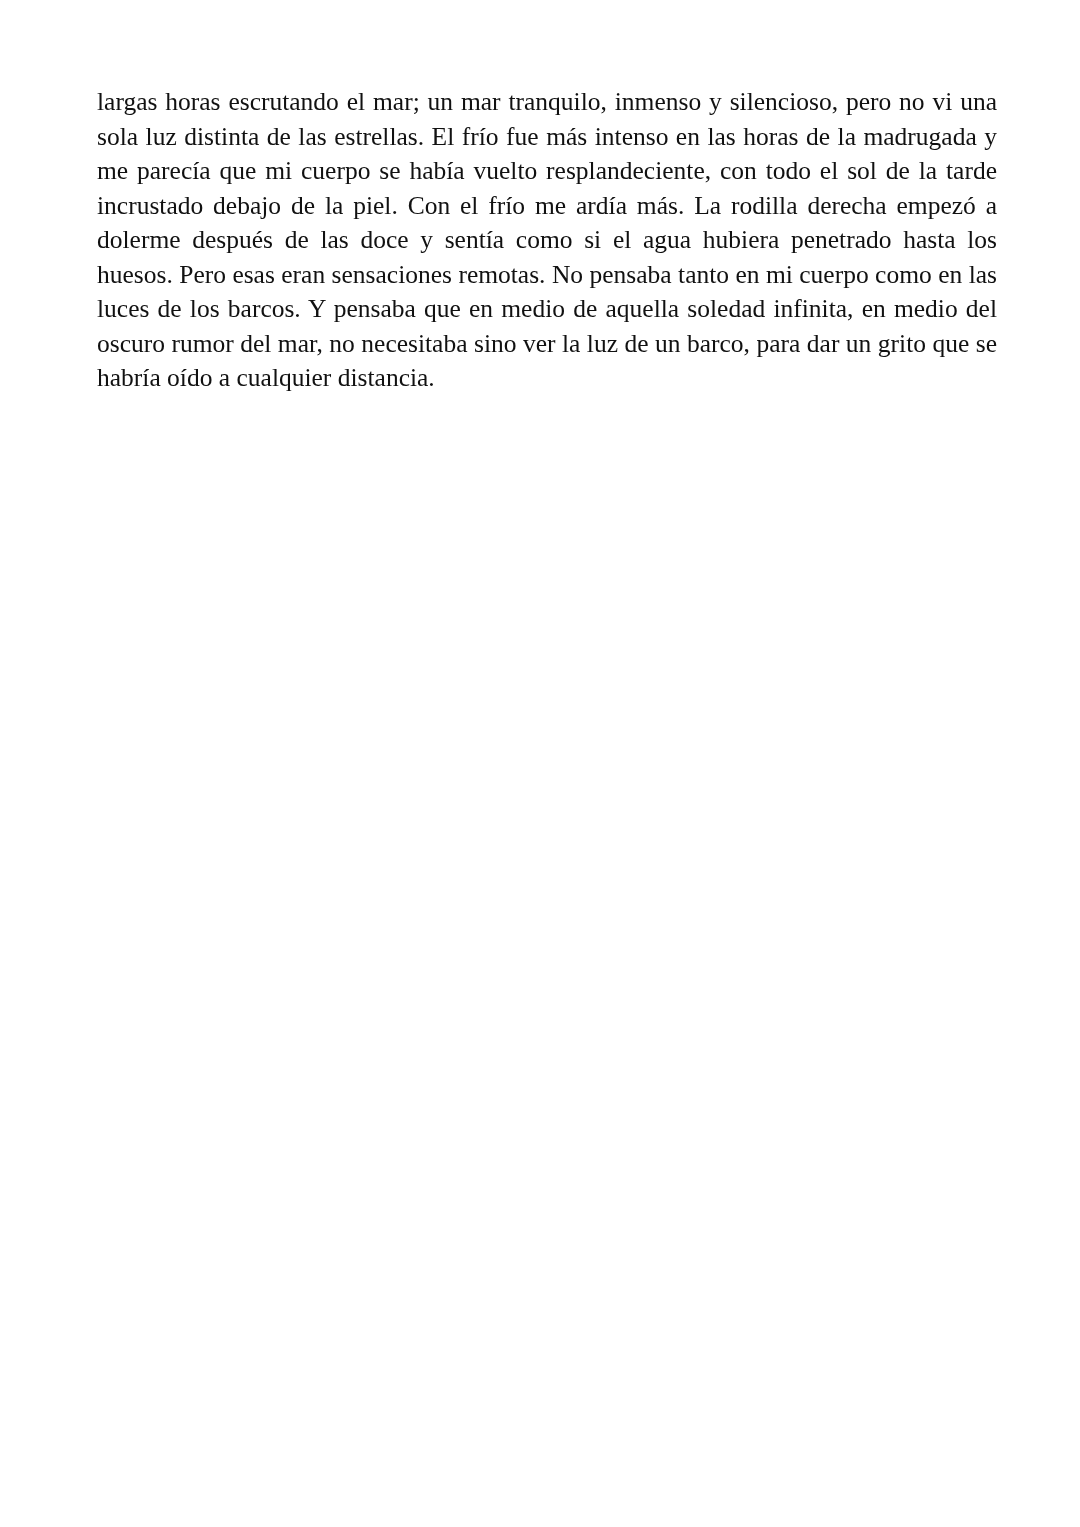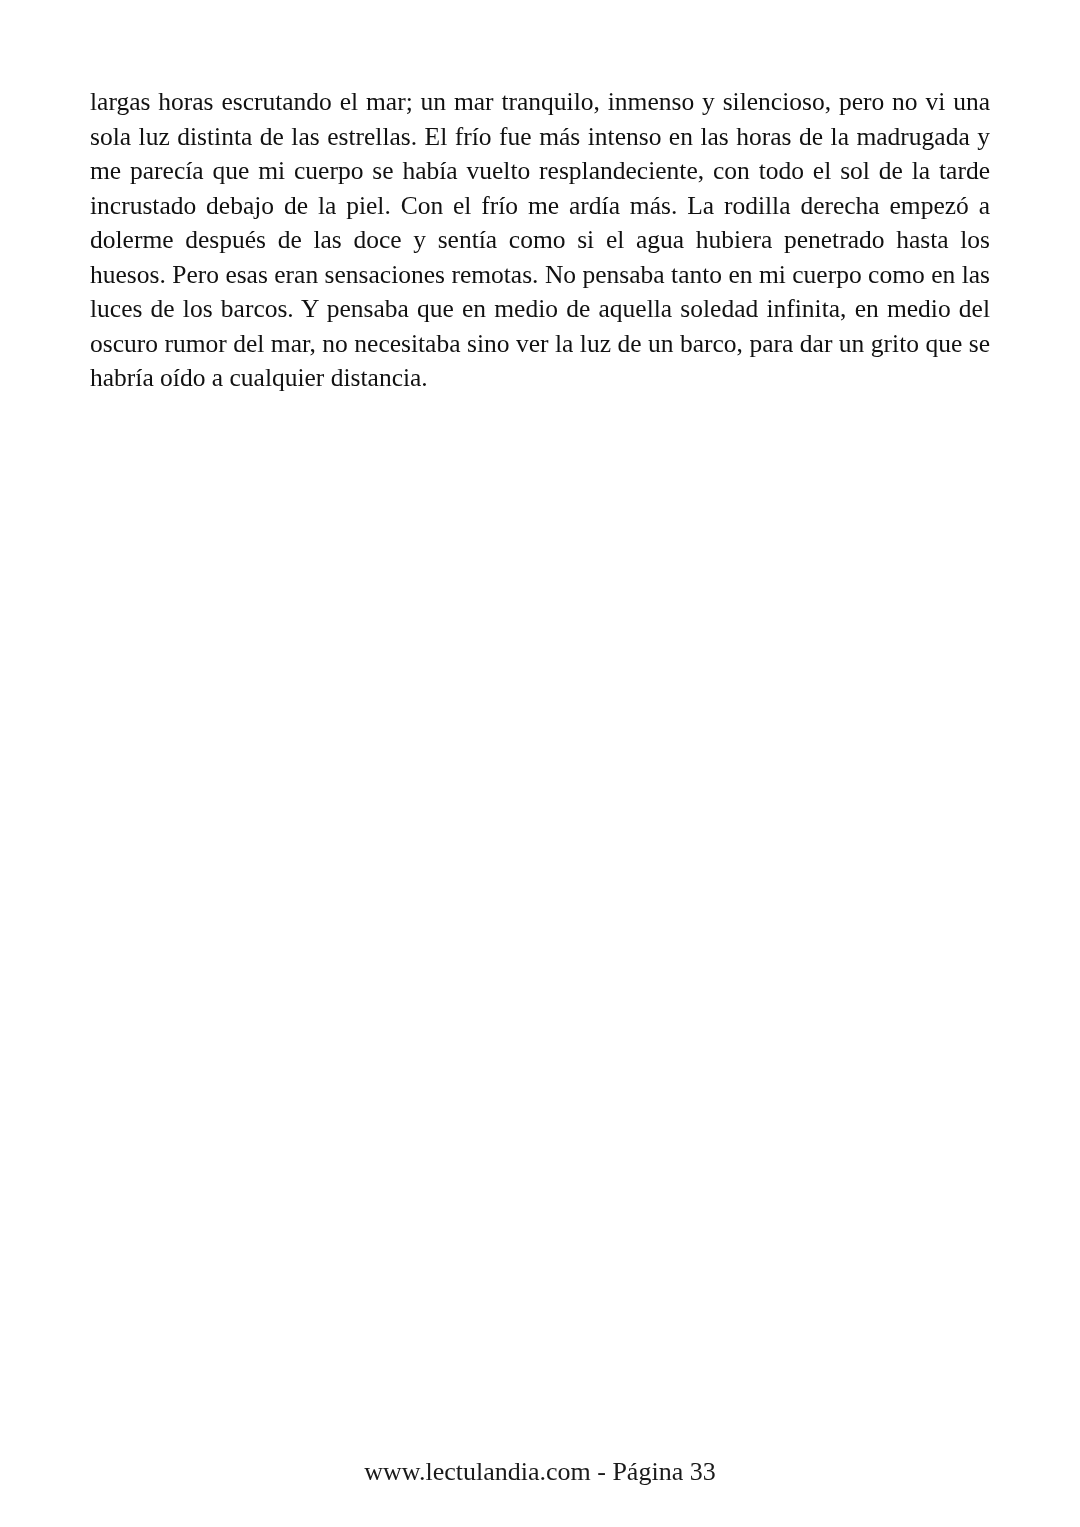--- a/index.html
+++ b/index.html
@@ -13,21 +13,21 @@
     height: 1527px;
     margin: 0 auto;
     background: #ffffff;
     box-sizing: border-box;
     font-family: "Liberation Serif", "DejaVu Serif", serif;
     color: #000000;
     overflow: hidden;
   }
   .content-area {
     position: absolute;
-    left: 90px;
+    left: 97px;
     top: 85px;
     width: 900px;
   }
   .body-paragraph {
     margin: 0;
     font-size: 25.5px;
     line-height: 34.5px;
     text-align: justify;
     text-justify: inter-word;
     color: #111111;
@@ -49,17 +49,14 @@
 </style>
 </head>
 <body>
 
 <div class="page">
 
   <div class="content-area">
     <p class="body-paragraph">largas horas escrutando el mar; un mar tranquilo, inmenso y silencioso, pero no vi una sola luz distinta de las estrellas. El frío fue más intenso en las horas de la madrugada y me parecía que mi cuerpo se había vuelto resplandeciente, con todo el sol de la tarde incrustado debajo de la piel. Con el frío me ardía más. La rodilla derecha empezó a dolerme después de las doce y sentía como si el agua hubiera penetrado hasta los huesos. Pero esas eran sensaciones remotas. No pensaba tanto en mi cuerpo como en las luces de los barcos. Y pensaba que en medio de aquella soledad infinita, en medio del oscuro rumor del mar, no necesitaba sino ver la luz de un barco, para dar un grito que se habría oído a cualquier distancia.</p>
   </div>
 
-  <div class="footer">
-    <span class="footer-text">www.lectulandia.com - Página 33</span>
-  </div>
 
 </div>
 
 </body></html>

